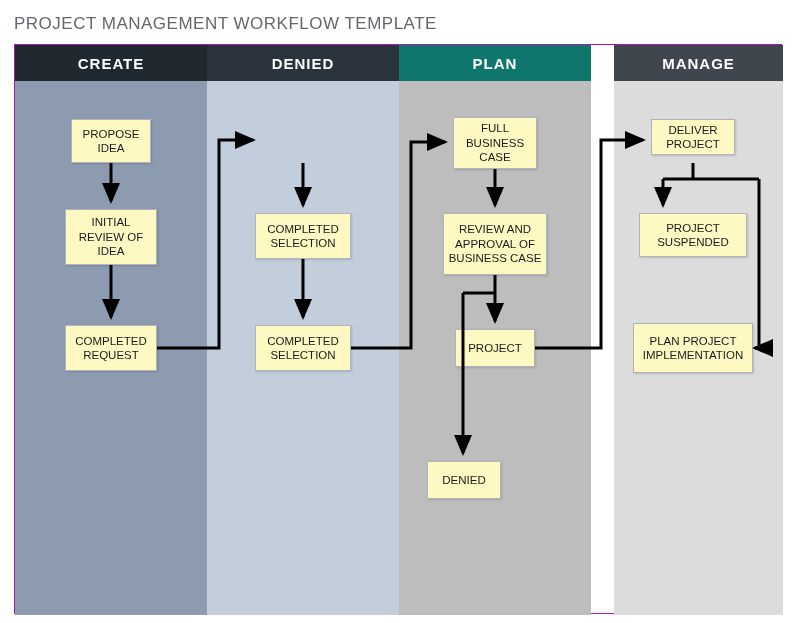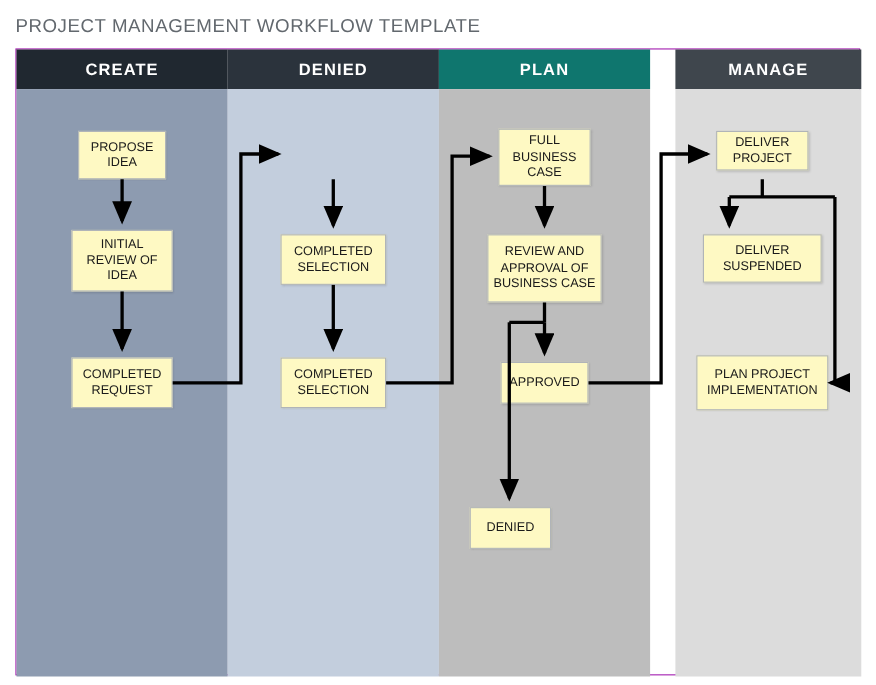--- a/index.html
+++ b/index.html
@@ -89,25 +89,25 @@
 
   <div class="box" style="left:56px; top:74px; width:80px; height:44px;">PROPOSE IDEA</div>
   <div class="box" style="left:50px; top:164px; width:92px; height:56px;">INITIAL REVIEW OF IDEA</div>
   <div class="box" style="left:50px; top:280px; width:92px; height:46px;">COMPLETED REQUEST</div>
 
   <div class="box" style="left:240px; top:168px; width:96px; height:46px;">COMPLETED SELECTION</div>
   <div class="box" style="left:240px; top:280px; width:96px; height:46px;">COMPLETED SELECTION</div>
 
   <div class="box" style="left:428px; top:168px; width:104px; height:62px;">REVIEW AND APPROVAL OF BUSINESS CASE</div>
   <div class="box" style="left:438px; top:72px; width:84px; height:52px;">FULL BUSINESS CASE</div>
-  <div class="box" style="left:440px; top:284px; width:80px; height:38px;">APPROVED</div>
+  <div class="box" style="left:440px; top:284px; width:80px; height:38px;">PROJECT</div>
   <div class="box" style="left:412px; top:416px; width:74px; height:38px;">DENIED</div>
 
   <div class="box" style="left:636px; top:74px; width:84px; height:36px;">DELIVER PROJECT</div>
-  <div class="box" style="left:624px; top:168px; width:108px; height:44px;">DELIVER SUSPENDED</div>
+  <div class="box" style="left:624px; top:168px; width:108px; height:44px;">PROJECT SUSPENDED</div>
   <div class="box" style="left:618px; top:278px; width:120px; height:50px;">PLAN PROJECT IMPLEMENTATION</div>
 
   <svg class="arrows">
     <defs>
       <marker id="ah" markerWidth="10" markerHeight="10" refX="6" refY="3" orient="auto" markerUnits="strokeWidth">
         <path d="M0,0 L7,3 L0,6 Z" fill="#000"></path>
       </marker>
     </defs>
     <g stroke="#000" stroke-width="3" fill="none">
 

